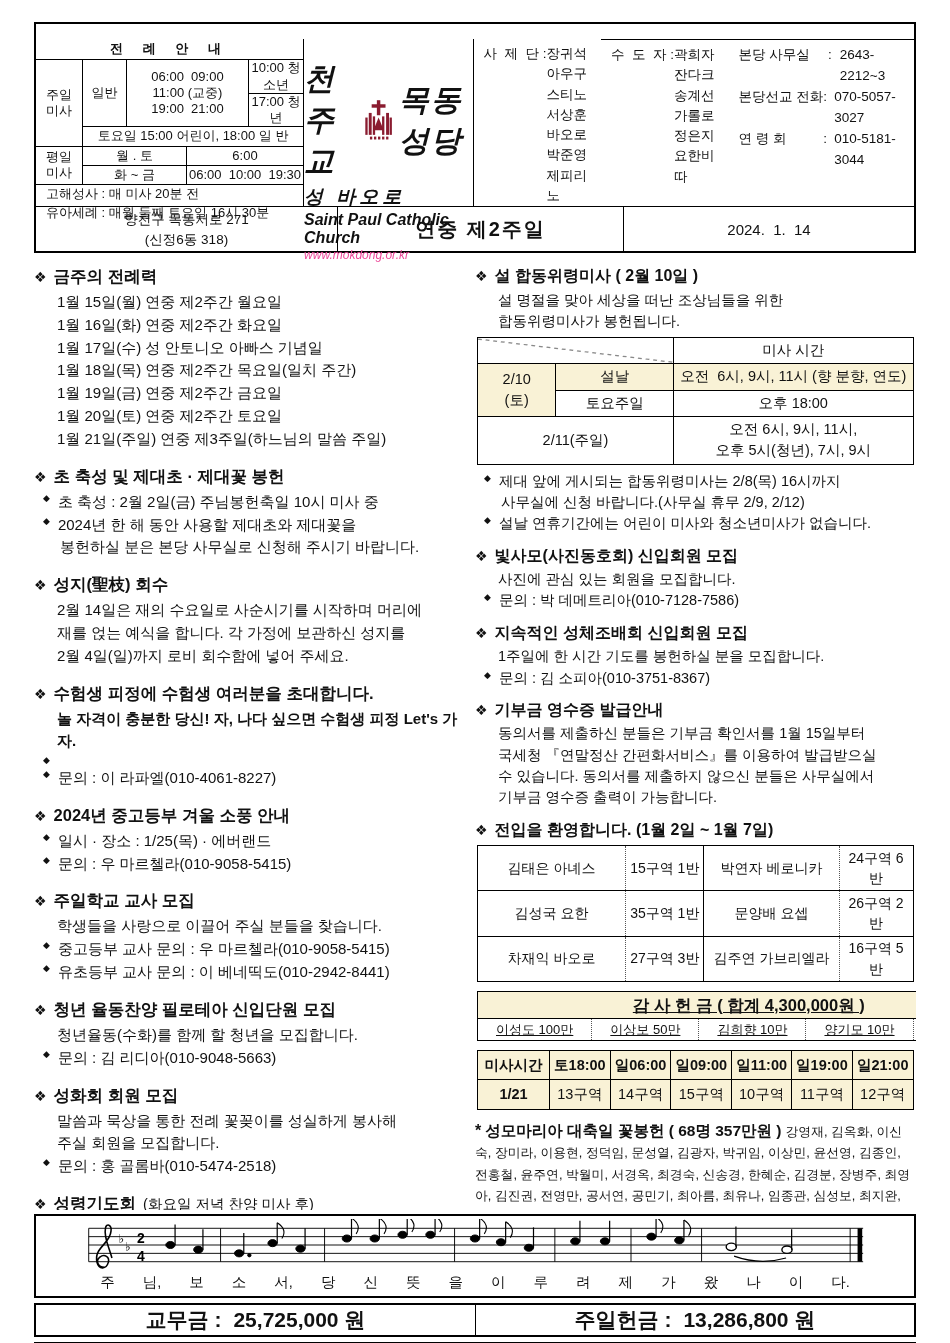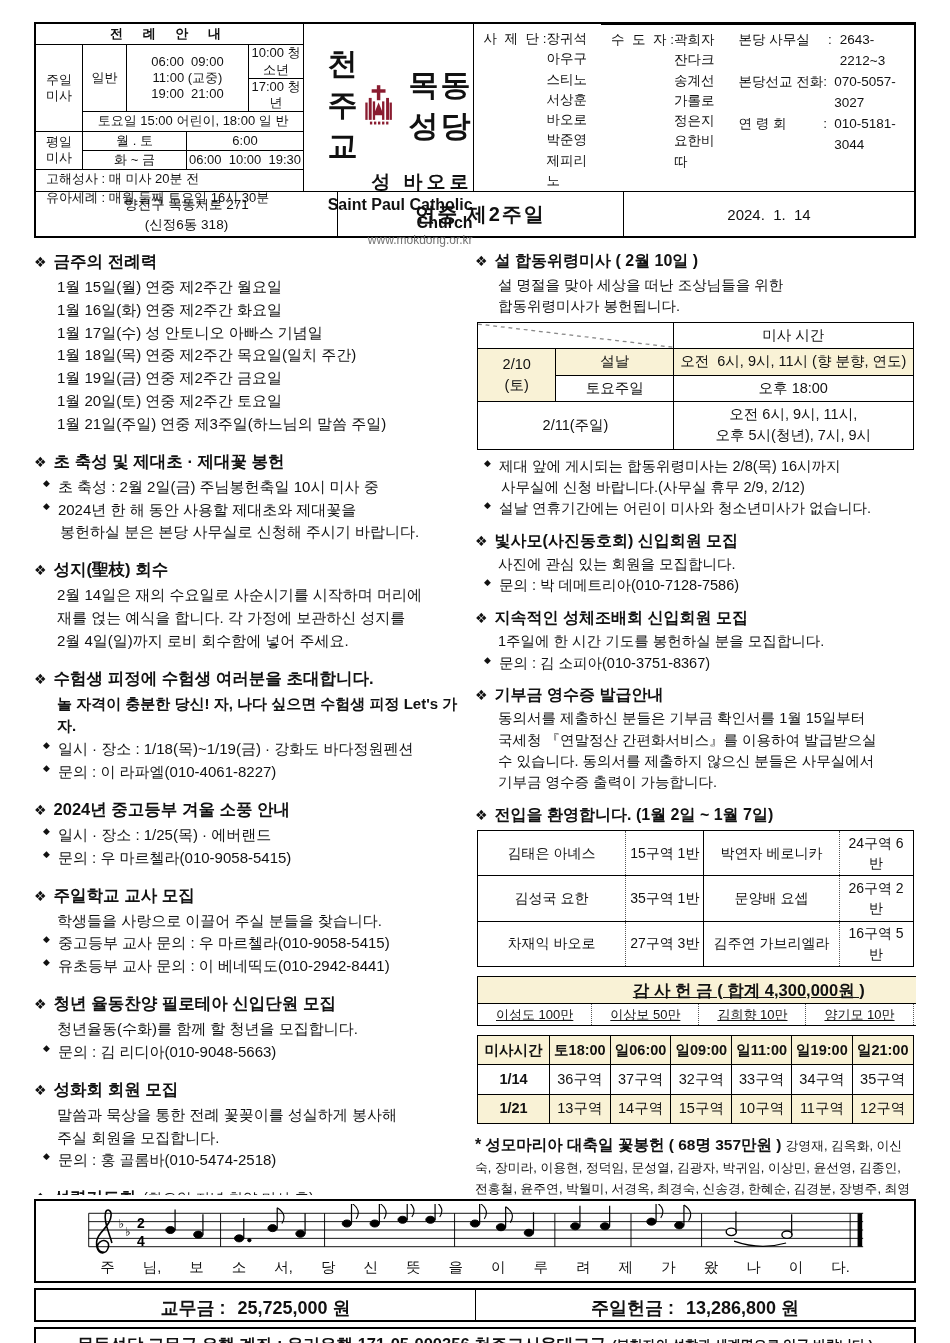--- a/index.html
+++ b/index.html
@@ -2,42 +2,42 @@
 <html><head>
 <meta charset="utf-8">
 <style>
   * { box-sizing: border-box; margin: 0; padding: 0; }
   html,body { width: 950px; height: 1343px; background:#fff; overflow:hidden;
     font-family:"Liberation Sans","DejaVu Sans",sans-serif; color:#111; }
   .page { padding: 22px 34px 0 34px; }
 
   
   .hdr { border:2px solid #000; }
-  .hdr-top { display:flex; height:168px; border-bottom:1.5px solid #000; }
+  .hdr-top { display:flex; height:168px; border-bottom:1.5px solid #000;margin-top:15px; }
   .hdr-left { width:302px; border-right:1.5px solid #000; display:flex; flex-direction:column; }
-  .hdr-center { width:286px; border-right:1.5px solid #000; text-align:right; padding-top:6px; }
+  .hdr-center { width:286px; border-right:1.5px solid #000; text-align:left; padding-top:6px;font-style:italic; }
   .hdr-right { flex:1; display:flex; font-size:13.5px; }
 
   .sched { font-size:13px; line-height:1.25; flex:1; display:flex; flex-direction:column; }
   .sched-title { text-align:center; font-weight:bold; letter-spacing:8px; padding:2px 0; }
   .gridA { display:grid; grid-template-columns:46px 44px 122px 1fr; border-top:1px solid #000; }
   .gridB { display:grid; grid-template-columns:46px 104px 1fr; border-top:1px solid #000; }
   .scell { display:flex; align-items:center; justify-content:center; text-align:center; padding:1px 2px; }
   .bd-l { border-left:1px solid #000; } .bd-t { border-top:1px solid #000; }
   .times3 div { white-space:pre; }
   .youth { flex-direction:column; }
   .youth .half { width:100%; flex:1; display:flex; align-items:center; justify-content:center; }
   .youth .half + .half { border-top:1px solid #000; }
   .conf { border-top:1px solid #000; flex:1; display:flex; flex-direction:column; justify-content:center; padding-left:10px; font-size:13px; line-height:1.45; }
 
   .logo-row { display:flex; align-items:center; justify-content:center; gap:4px; margin-top:14px; }
   .logo-kr { font-size:30px; font-weight:bold; letter-spacing:2px; }
   .logo-saint { font-size:19px; font-weight:bold; letter-spacing:4px; margin-top:2px; }
   .logo-en { font-size:16px; font-weight:bold; margin-top:1px; }
-  .logo-web { font-size:12px; color:#737373; margin-top:1px; }
+  .logo-web { font-size:12px; color:#ec4899; margin-top:1px; }
 
   .clg-row { padding:5px 8px 4px 10px; display:flex; line-height:1.5; }
   .clg-row + .clg-row { border-top:1px solid #000; }
   .clg-lab { width:96px; white-space:pre; font-weight:normal; }
   .phones { border-top:1px solid #000; padding:5px 8px 4px 10px; line-height:1.55; }
   .ph { display:flex; }
   .ph .pl { width:108px; white-space:pre; }
   .ph .pc { width:14px; }
 
   .hdr-bottom { display:flex; height:44px; }
@@ -91,22 +91,22 @@
 
   .flower { margin-top:6px; }
   .flower .ft { font-weight:bold; font-size:15.5px; }
   .flower .names { font-size:12.8px; line-height:1.42; }
   .flower .star { font-weight:bold; font-size:16px; }
 
   
   .music-box { border:2px solid #000; margin-top:4px; padding:3px 6px 2px; }
   .lyrics { text-align:center; font-size:14.5px; word-spacing:24px; white-space:nowrap; margin-top:-2px; padding-bottom:2px; }
   .money { border:2px solid #000; margin-top:5px; height:34px; display:flex; }
-  .money .mcell { width:50%; display:flex; align-items:flex-end; justify-content:center; gap:12px;
-                  font-size:18px; font-weight:bold; }
+  .money .mcell { width:50%; display:flex; align-items:center; justify-content:center; gap:12px;
+                  font-size:21px; font-weight:bold; }
   .money .mcell + .mcell { border-left:1.5px solid #000; }
   .bank { border:2px solid #000; margin-top:5px; height:36px; display:flex; align-items:center; justify-content:center;
           gap:6px; font-size:16.5px; font-weight:bold; }
   .bank .note { font-size:13px; font-weight:bold; }
   .pre { white-space:pre; }
 </style>
 </head>
 <body>
 
 <div class="page">
@@ -271,21 +271,20 @@
       </div>
 
       <div class="sec">
         <div class="sec-title">
             <span class="mk">❖</span>
             <span>수험생 피정에 수험생 여러분을 초대합니다.</span>
           </div>
         <div class="subbold">놀 자격이 충분한 당신! 자, 나다 싶으면 수험생 피정 Let's 가자.</div>
         <div class="bl">
             <span class="bmk">◆</span>
-            <span>일시 · 장소 : 1/18(목)~1/19(금) · 강화도 바다정원펜션</span>
           </div>
         <div class="bl">
             <span class="bmk">◆</span>
             <span>문의 : 이 라파엘(010-4061-8227)</span>
           </div>
       </div>
 
       <div class="sec">
         <div class="sec-title">
             <span class="mk">❖</span>
@@ -490,29 +489,20 @@
         <table class="mst">
           <tbody>
               <tr class="h">
             <td class="c1 cream">미사시간</td>
             <td class="cream">토18:00</td>
             <td class="cream">일06:00</td>
             <td class="cream">일09:00</td>
             <td class="cream">일11:00</td>
             <td class="cream">일19:00</td>
             <td class="cream">일21:00</td>
-          </tr>
-          <tr>
-            <td class="c1">1/14</td>
-            <td>36구역</td>
-            <td>37구역</td>
-            <td>32구역</td>
-            <td>33구역</td>
-            <td>34구역</td>
-            <td>35구역</td>
           </tr>
           <tr>
             <td class="c1 cream">1/21</td>
             <td class="cream">13구역</td>
             <td class="cream">14구역</td>
             <td class="cream">15구역</td>
             <td class="cream">10구역</td>
             <td class="cream">11구역</td>
             <td class="cream">12구역</td>
           </tr>

